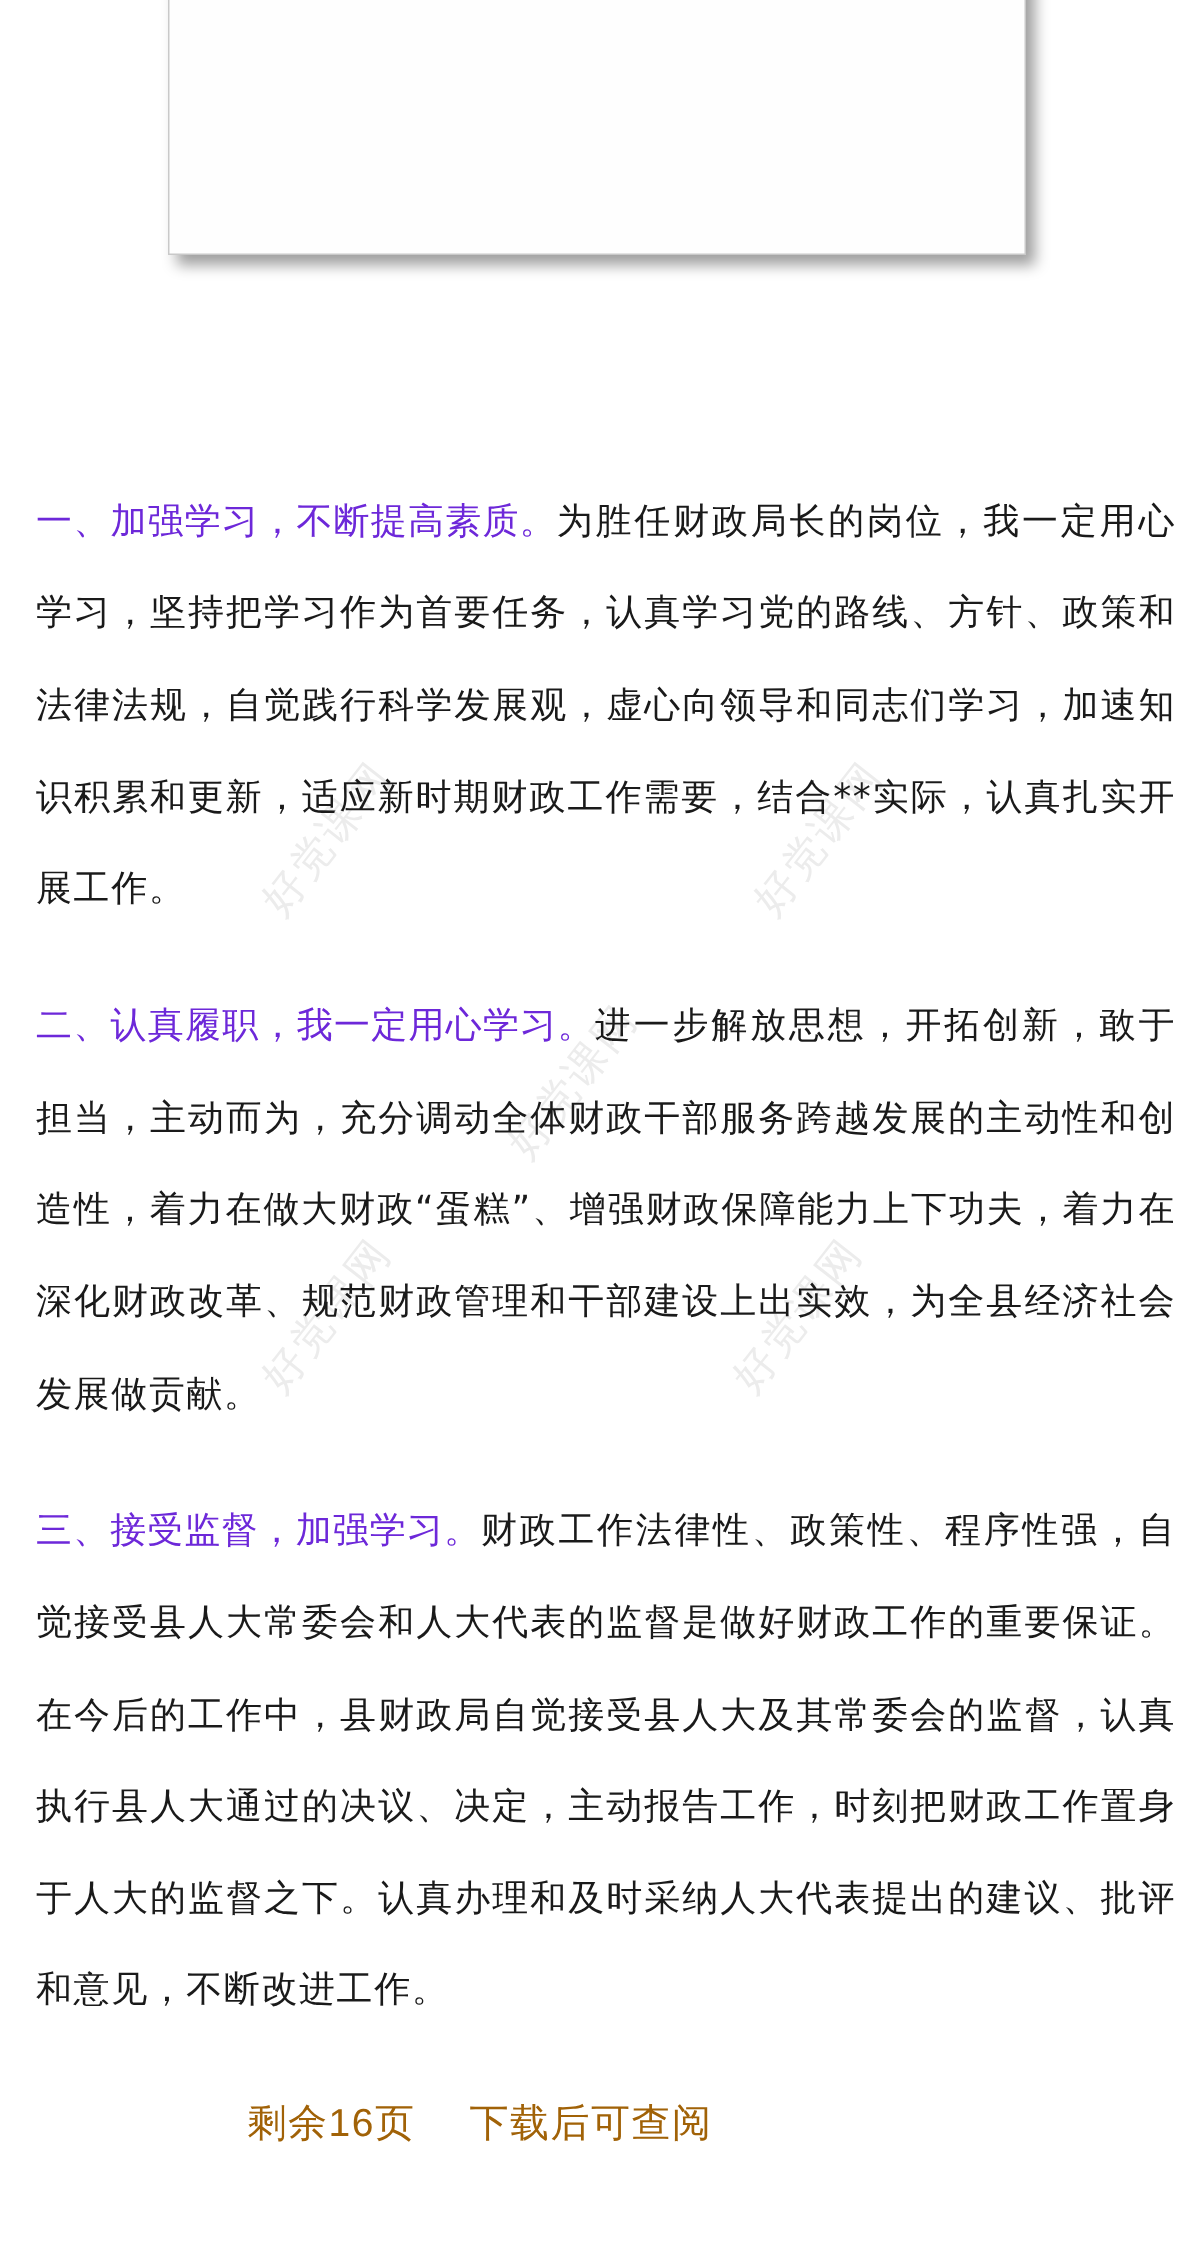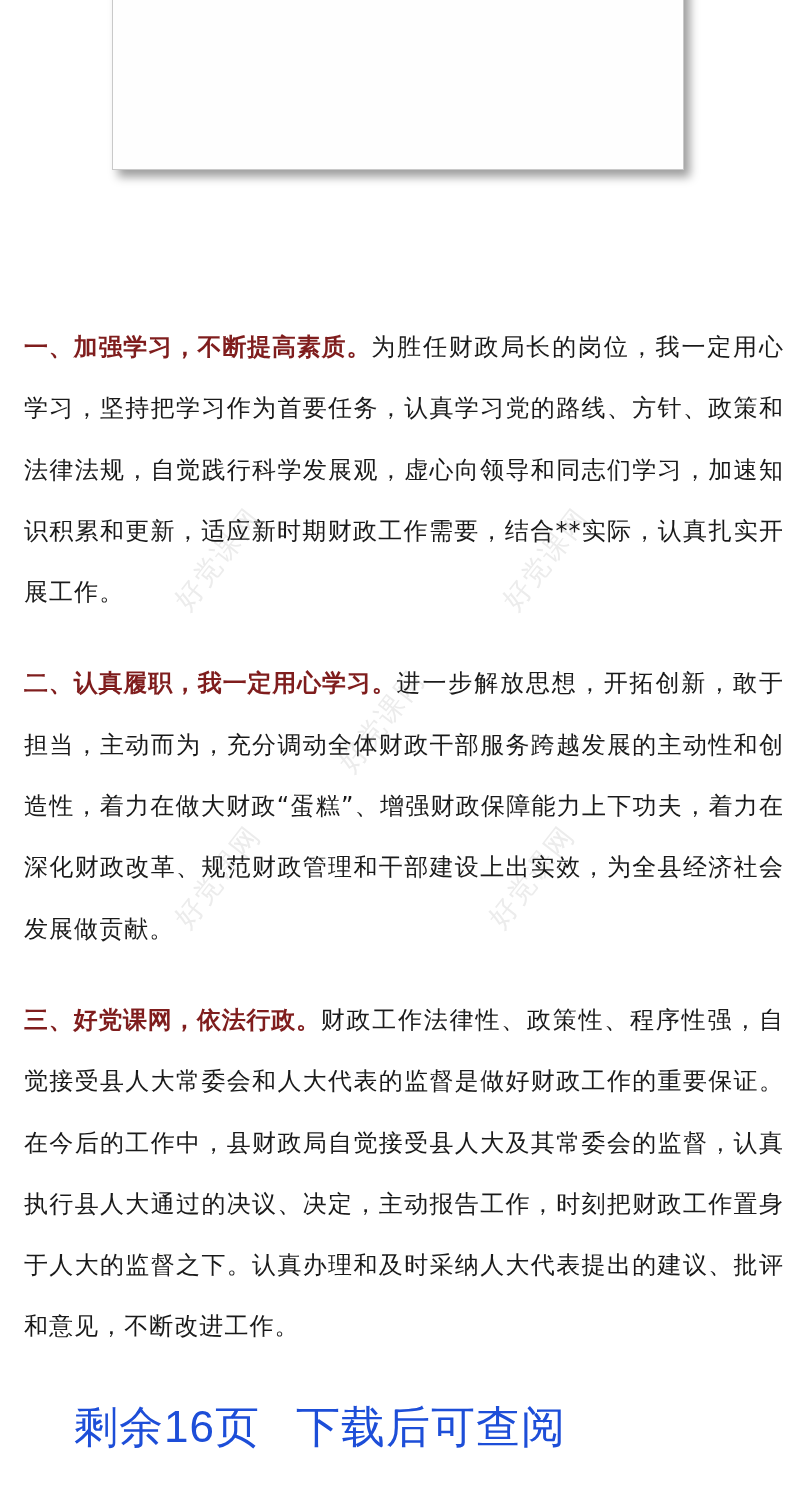--- a/index.html
+++ b/index.html
@@ -31,44 +31,44 @@
     }
     .para {
       font-size: 24px;
       line-height: 61.3px;
       color: #1a1a1a;
       letter-spacing: 1.05px;
       text-align: justify;
       margin-bottom: 30px;
     }
     .para .heading {
-      font-weight: bold;
-      color: #7f1d1d;
+      font-weight: normal;
+      color: #6d28d9;
       letter-spacing: 0px;
     }
     .watermark {
       position: absolute;
       font-size: 28px;
       color: #ececec;
       transform: rotate(-52deg);
       white-space: nowrap;
       pointer-events: none;
       z-index: 0;
       letter-spacing: 2px;
     }
     .content { z-index: 1; }
     .footer {
       position: absolute;
       left: 0;
       width: 640px;
       top: 1398px;
       text-align: center;
       font-family: "Liberation Sans", "DejaVu Sans", sans-serif;
-      font-size: 44px;
-      color: #1d4ed8;
+      font-size: 26px;
+      color: #a16207;
       letter-spacing: 1px;
     }
     .footer .gap { display: inline-block; width: 36px; }
   </style>
 </head>
 <body>
 
 <div class="page-card"></div>
 
 <span class="watermark" style="left:158px; top:540px;">好党课网</span>
@@ -78,19 +78,19 @@
 <span class="watermark" style="left:472px; top:858px;">好党课网</span>
 
 <div class="content">
   <p class="para">
     <span class="heading">一、加强学习，不断提高素质。</span><span>为胜任财政局长的岗位，我一定用心学习，坚持把学习作为首要任务，认真学习党的路线、方针、政策和法律法规，自觉践行科学发展观，虚心向领导和同志们学习，加速知识积累和更新，适应新时期财政工作需要，结合**实际，认真扎实开展工作。</span>
   </p>
   <p class="para">
     <span class="heading">二、认真履职，我一定用心学习。</span><span>进一步解放思想，开拓创新，敢于担当，主动而为，充分调动全体财政干部服务跨越发展的主动性和创造性，着力在做大财政“蛋糕”、增强财政保障能力上下功夫，着力在深化财政改革、规范财政管理和干部建设上出实效，为全县经济社会发展做贡献。</span>
   </p>
   <p class="para">
-    <span class="heading">三、好党课网，依法行政。</span><span>财政工作法律性、政策性、程序性强，自觉接受县人大常委会和人大代表的监督是做好财政工作的重要保证。在今后的工作中，县财政局自觉接受县人大及其常委会的监督，认真执行县人大通过的决议、决定，主动报告工作，时刻把财政工作置身于人大的监督之下。认真办理和及时采纳人大代表提出的建议、批评和意见，不断改进工作。</span>
+    <span class="heading">三、接受监督，加强学习。</span><span>财政工作法律性、政策性、程序性强，自觉接受县人大常委会和人大代表的监督是做好财政工作的重要保证。在今后的工作中，县财政局自觉接受县人大及其常委会的监督，认真执行县人大通过的决议、决定，主动报告工作，时刻把财政工作置身于人大的监督之下。认真办理和及时采纳人大代表提出的建议、批评和意见，不断改进工作。</span>
   </p>
 </div>
 
 <div class="footer">
   <span>剩余16页</span><span class="gap"></span><span>下载后可查阅</span>
 </div>
 
 </body></html>

